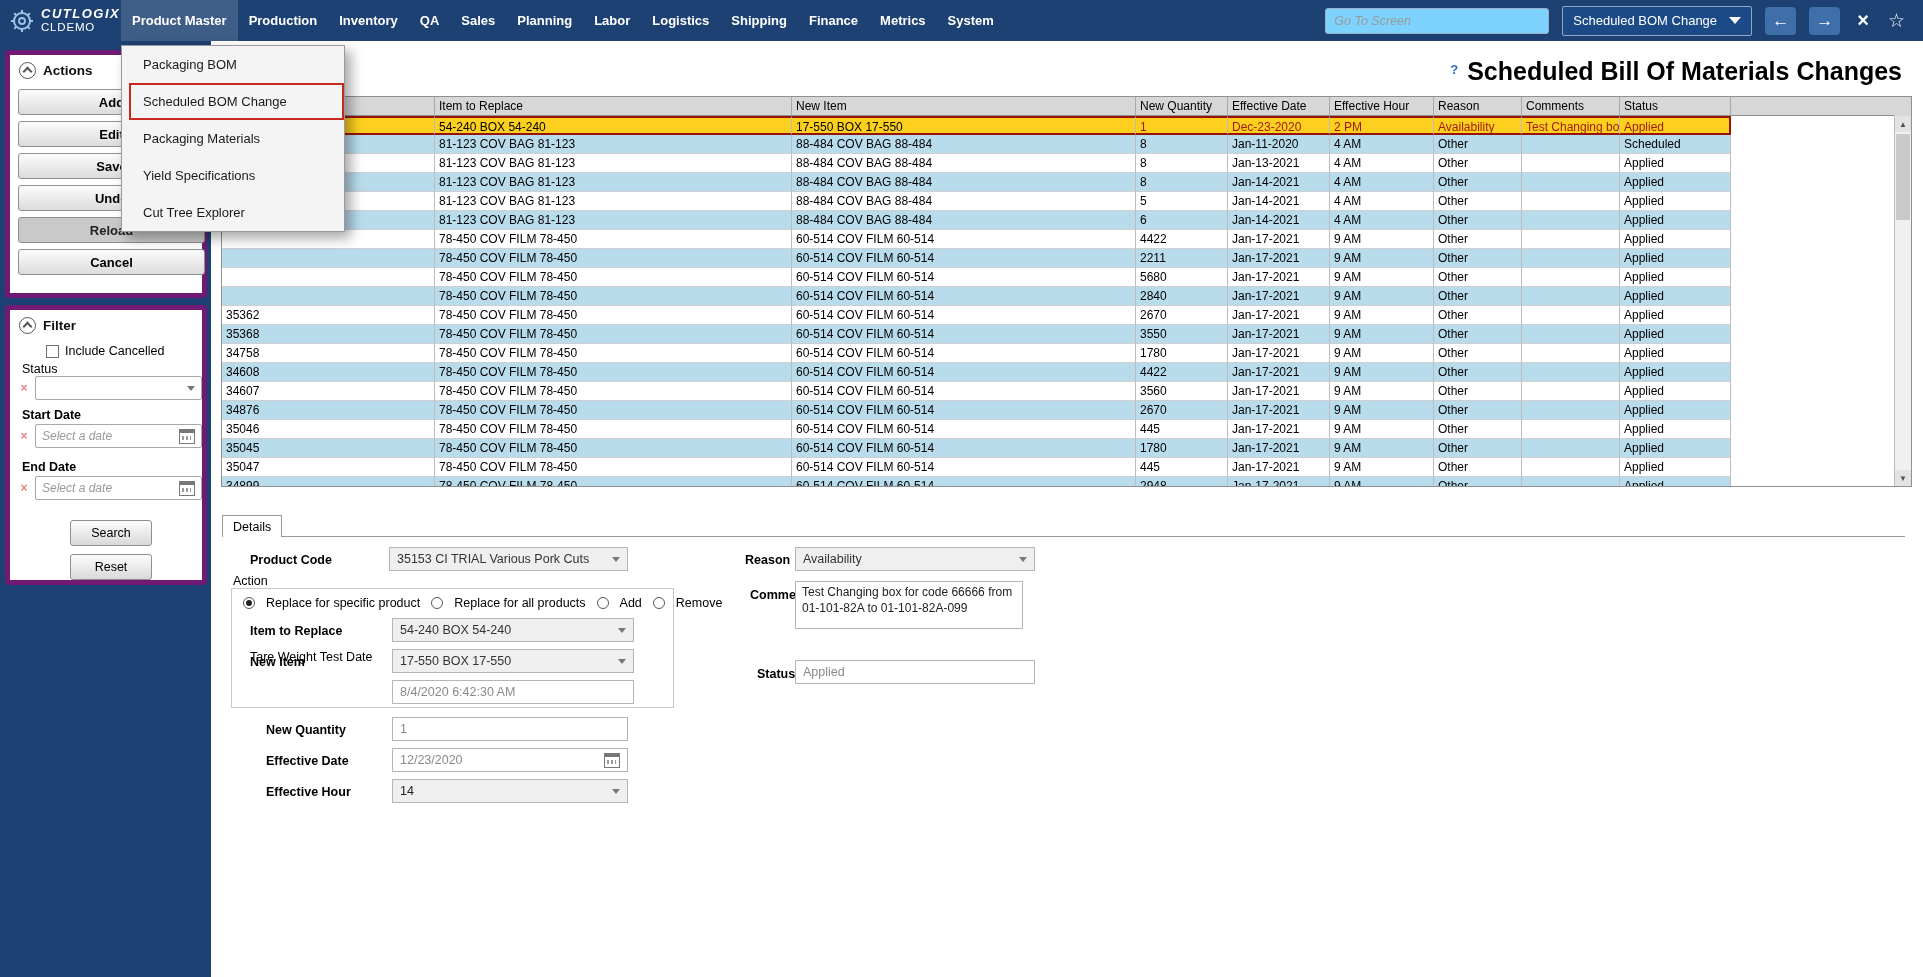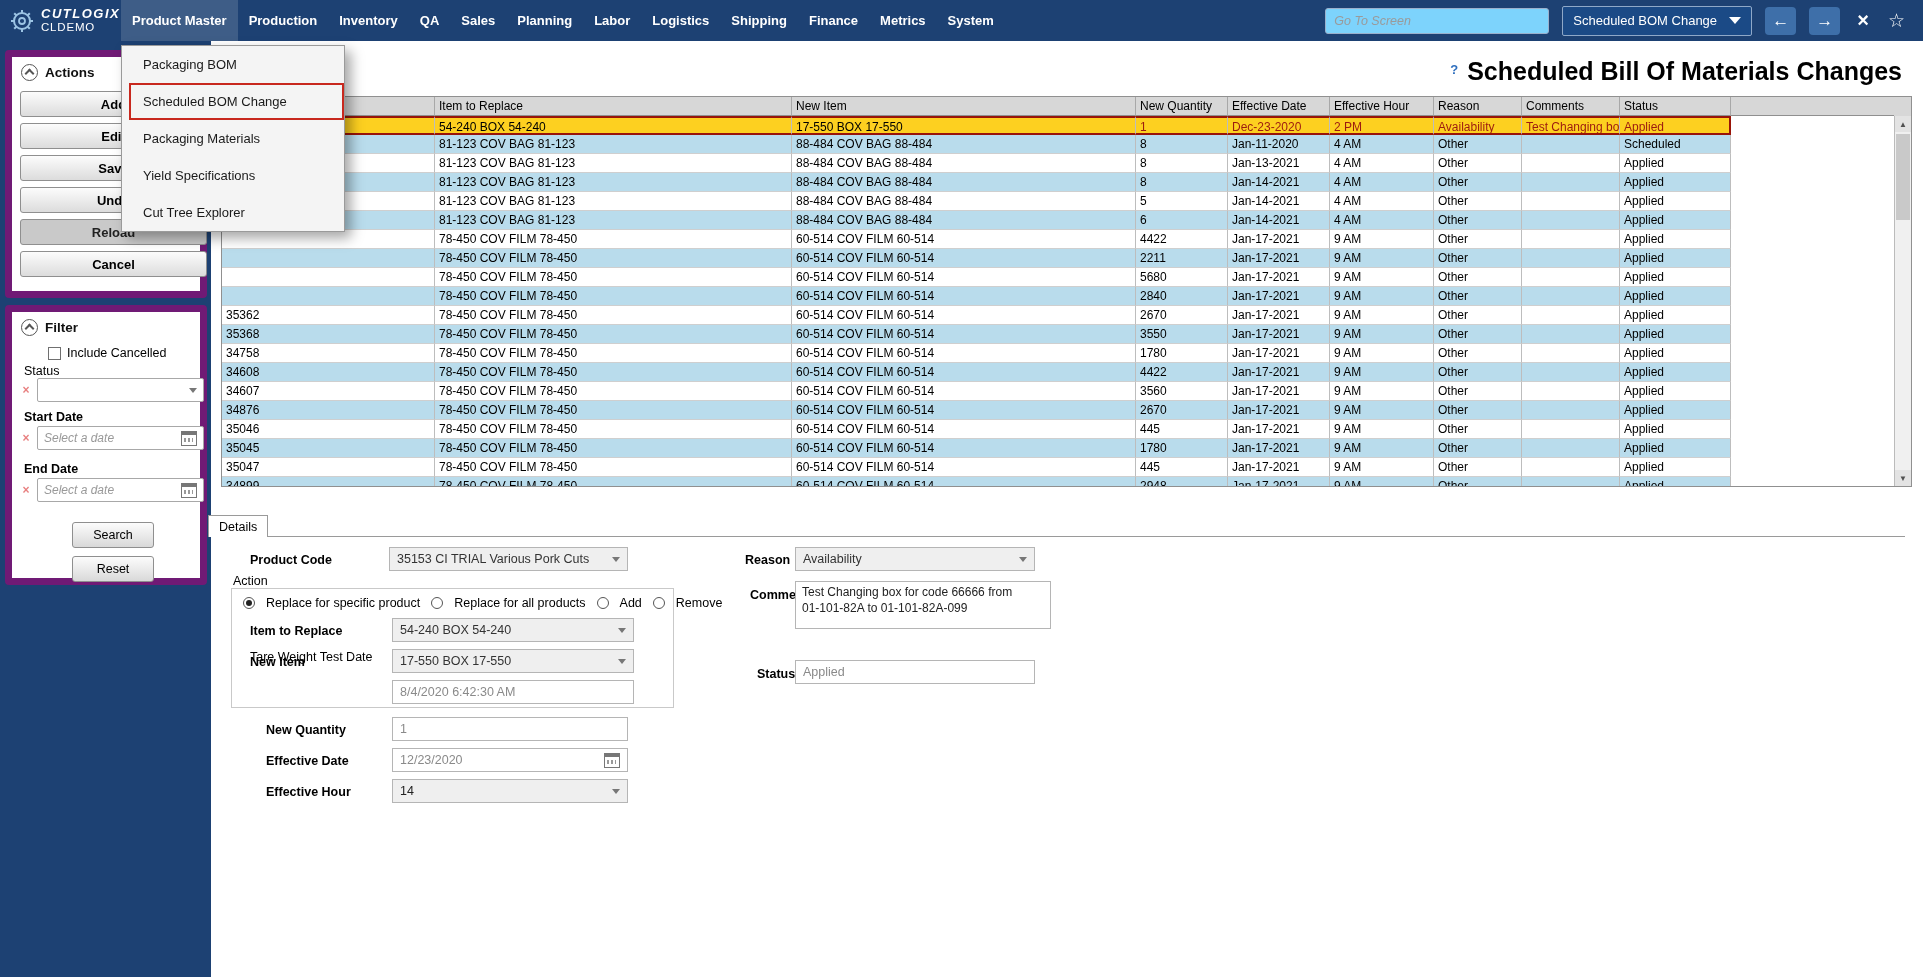--- a/index.html
+++ b/index.html
@@ -19,21 +19,21 @@
   .goto-input{width:206px;height:24px;border:1px solid #9ab0cc;border-radius:3px;background:#7dd3fc;font-style:italic;font-size:12.5px;color:#333;padding:0 8px;font-family:"Liberation Sans",sans-serif;}
   .goto-input::placeholder{color:#9a9a9a;}
   .screen-dd{height:28px;min-width:168px;border:1px solid #8fa8c8;background:#1b4a86;display:flex;align-items:center;justify-content:space-between;gap:10px;padding:0 10px;font-size:13px;border-radius:2px;cursor:pointer;}
   .dd-tri{width:0;height:0;border-left:6px solid transparent;border-right:6px solid transparent;border-top:7px solid #fff;}
   .navbtn{width:31px;height:28px;background:#3e6fa9;border-radius:4px;display:flex;align-items:center;justify-content:center;font-size:17px;color:#fff;cursor:pointer;}
   .close-x{font-size:20px;font-weight:bold;color:#fff;padding:0 4px;cursor:pointer;}
   .star{font-size:19px;color:#fff;padding:0 2px;cursor:pointer;}
 
   
   .left-strip{position:absolute;left:0;top:41px;width:211px;height:936px;background:#1d4173;}
-  .panel{position:absolute;background:#fff;border:7px solid #701a75;border-radius:4px;box-sizing:border-box;z-index:5;}
+  .panel{position:absolute;background:#fff;border:5px solid #701a75;border-radius:4px;box-sizing:border-box;z-index:5;}
   .panel-actions{left:5px;top:50px;width:202px;height:248px;}
   .panel-filter{left:5px;top:305px;width:202px;height:280px;}
   .panel-header{display:flex;align-items:center;gap:7px;padding:7px 9px 4px;font-weight:bold;font-size:13.5px;color:#111;}
   .chevcircle{width:15px;height:15px;border:1px solid #555;border-radius:50%;position:relative;flex:none;}
   .chevcircle::after{content:"";position:absolute;left:4px;top:5px;width:5px;height:5px;border-left:2px solid #555;border-top:2px solid #555;transform:rotate(45deg);}
   .action-btn{width:187px;height:26px;margin:6px 0 0 8px;background:linear-gradient(#fcfcfc,#dcdcdc);border:1px solid #8f8f8f;border-radius:3px;font-size:13px;font-weight:bold;color:#000;display:flex;align-items:center;justify-content:center;cursor:pointer;box-sizing:border-box;}
   .action-btn.disabled{background:#c9c9c9;color:#222;}
   .f-abs{position:absolute;}
   .chk-row{display:flex;align-items:center;gap:6px;font-size:12.5px;color:#000;padding-left:24px;}
   .checkbox{width:13px;height:13px;border:1px solid #707070;background:#fff;box-sizing:border-box;}
@@ -74,34 +74,34 @@
   .sbtn.up{top:0;}
   .sbtn.down{bottom:0;}
   .sthumb{position:absolute;left:1px;width:14px;top:18px;height:86px;background:#c9c9c9;cursor:grab;}
 
   
   .menu{position:absolute;left:121px;top:45px;width:224px;background:#f4f4f4;border:1px solid #9a9a9a;box-shadow:6px 6px 12px rgba(0,0,0,.35);z-index:60;box-sizing:border-box;}
   .menu-item{height:37px;display:flex;align-items:center;padding-left:21px;font-size:13px;color:#1a1a1a;cursor:pointer;box-sizing:border-box;}
   .menu-item.hl{border:2px solid #c8281e;margin-left:7px;padding-left:12px;}
 
   
-  .tab{position:absolute;left:208px;top:515px;height:22px;padding:0 10px;border:1px solid #9a9a9a;border-bottom:none;background:#fff;font-size:12.5px;display:flex;align-items:center;z-index:4;box-sizing:border-box;}
+  .tab{position:absolute;left:222px;top:515px;height:22px;padding:0 10px;border:1px solid #9a9a9a;border-bottom:none;background:#fff;font-size:12.5px;display:flex;align-items:center;z-index:4;box-sizing:border-box;}
   .tabline{position:absolute;left:222px;top:536px;width:1683px;height:0;border-top:1px solid #9a9a9a;z-index:3;}
   .lbl{position:absolute;font-size:12.5px;color:#000;white-space:nowrap;z-index:3;}
   .lbl.b{font-weight:bold;}
   .ctl{position:absolute;height:24px;border:1px solid #b5b5b5;background:#efefef;font-size:12.5px;color:#333;display:flex;align-items:center;gap:6px;padding:0 7px;box-sizing:border-box;z-index:3;white-space:nowrap;overflow:hidden;}
   .ctl.white{background:#fff;}
   .ctl.graytext{color:#8a8a8a;}
   .ctl .chev{margin-left:auto;flex:none;}
   .groupbox{position:absolute;left:231px;top:588px;width:441px;height:118px;border:1px solid #c9c9c9;z-index:2;}
   .radio-row{position:absolute;left:243px;top:596px;display:flex;align-items:center;gap:11px;z-index:3;}
   .radio-opt{display:flex;align-items:center;gap:11px;font-size:12.5px;color:#000;cursor:pointer;}
   .radio{width:12px;height:12px;border:1px solid #555;border-radius:50%;background:#fff;position:relative;box-sizing:border-box;flex:none;}
   .radio.sel::after{content:"";position:absolute;left:2px;top:2px;right:2px;bottom:2px;background:#222;border-radius:50%;}
-  .textarea{position:absolute;left:795px;top:581px;width:256px;height:48px;border:1px solid #b5b5b5;background:#fff;font-size:12px;line-height:1.3;color:#222;padding:3px 6px;box-sizing:border-box;white-space:pre-line;overflow:hidden;z-index:3;}
+  .textarea{position:absolute;left:795px;top:581px;width:228px;height:48px;border:1px solid #b5b5b5;background:#fff;font-size:12px;line-height:1.3;color:#222;padding:3px 6px;box-sizing:border-box;white-space:pre-line;overflow:hidden;z-index:3;}
 </style>
 </head>
 <body>
 
 <div id="screen">
 
   <div class="topbar">
     <div class="logo">
       <span style="display:flex;">
         <svg width="24" height="24" viewBox="0 0 24 24">

